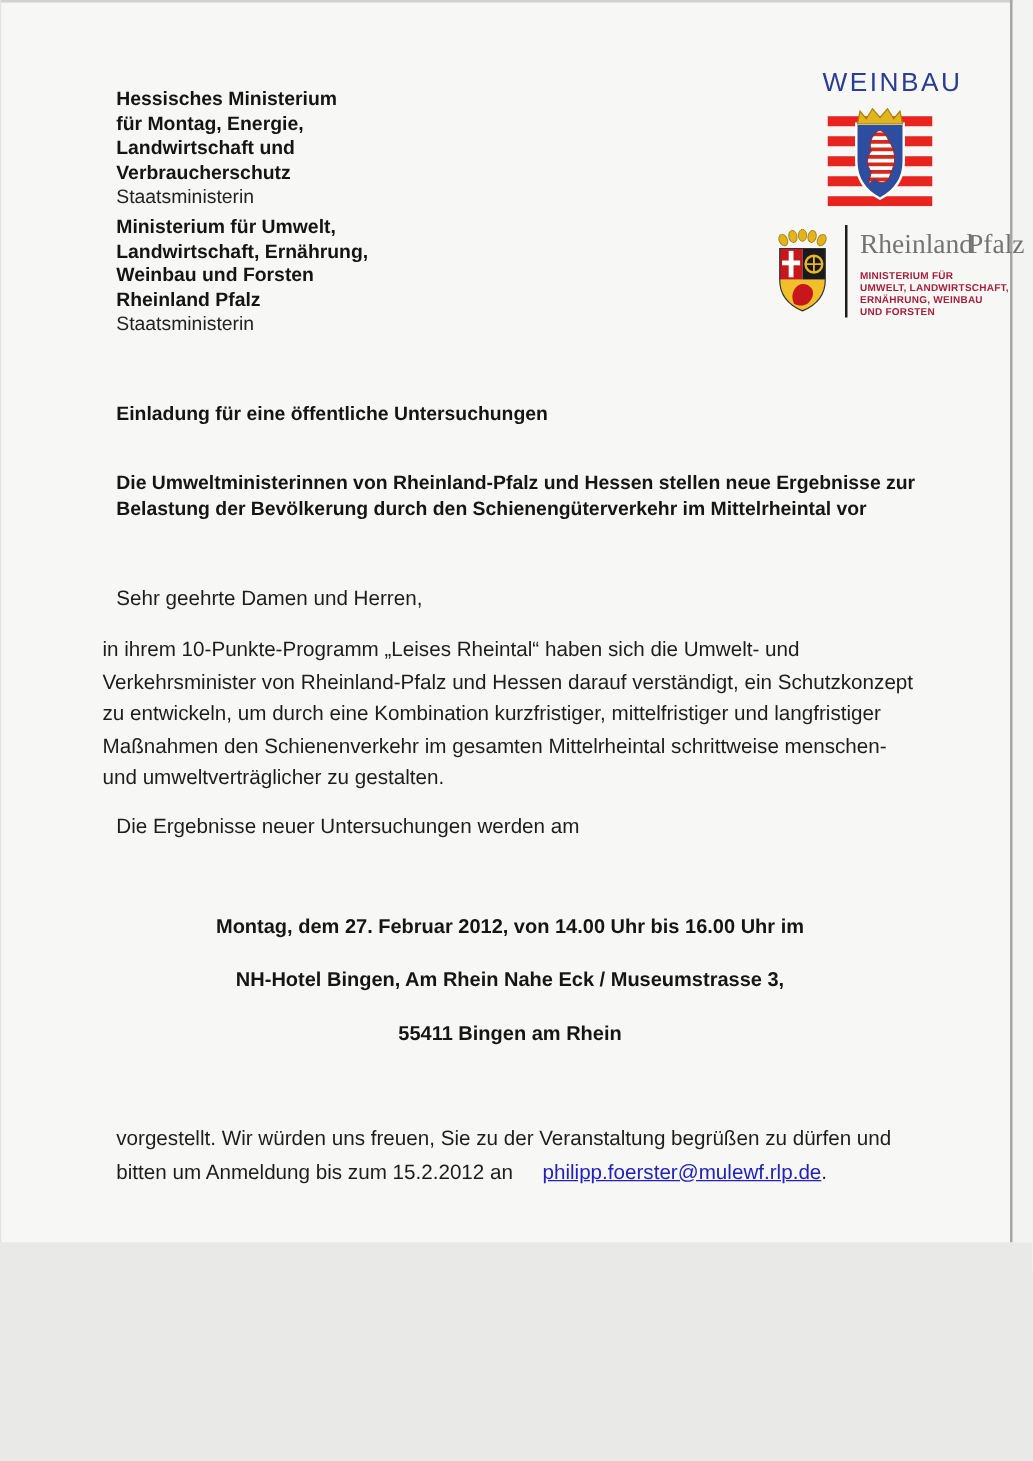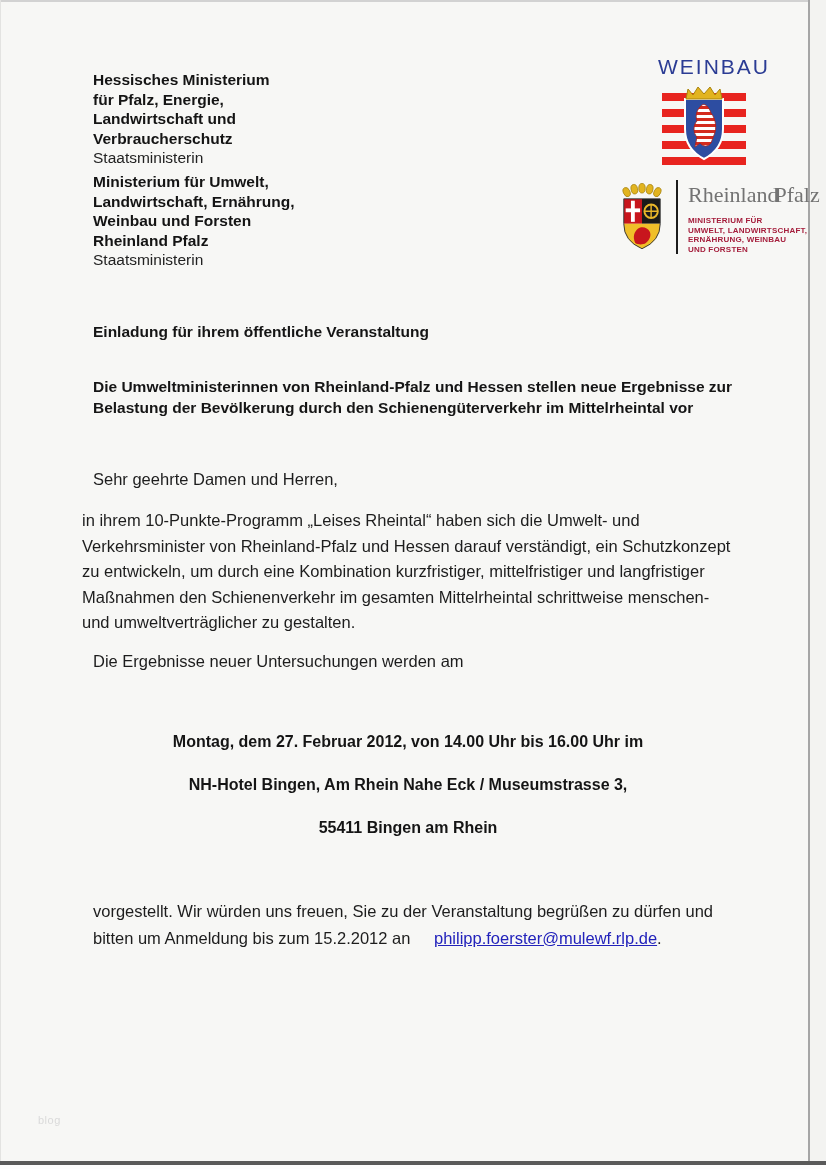--- a/index.html
+++ b/index.html
@@ -1,18 +1,18 @@
 <!DOCTYPE html>
 <html><head>
 <meta charset="utf-8">
 <style>
   html,body{margin:0;padding:0;background:#e9e9e7;}
   .page{
     position:relative;
-    width:826px;height:1169px;
+    width:826px;height:994px;
     background:#f7f7f5;
     overflow:hidden;
     font-family:"Liberation Sans","DejaVu Sans",sans-serif;
     color:#1d1d1d;
   }
   
   .edge-top{position:absolute;left:0;top:0;width:826px;height:2px;background:#d2d2d2;}
   .edge-left{position:absolute;left:0;top:0;width:1px;height:1169px;background:#e3e3e1;}
   .edge-right-line{position:absolute;left:808px;top:0;width:2px;height:1162px;background:#a6a6a6;}
   .edge-right-strip{position:absolute;left:810px;top:0;width:16px;height:1162px;background:#f3f3f1;}
@@ -72,21 +72,21 @@
 
   <div class="edge-top"></div>
   <div class="edge-left"></div>
   <div class="edge-right-strip"></div>
   <div class="edge-right-line"></div>
   <div class="edge-bottom-line"></div>
   <div class="edge-bottom-strip"></div>
 
   <div class="lh-block lh-one">
     <div class="b">Hessisches Ministerium</div>
-    <div class="b">für Pfalz, Energie,</div>
+    <div class="b">für Montag, Energie,</div>
     <div class="b">Landwirtschaft und</div>
     <div class="b">Verbraucherschutz</div>
     <div class="r">Staatsministerin</div>
   </div>
 
   <div class="lh-block lh-two">
     <div class="b">Ministerium für Umwelt,</div>
     <div class="b">Landwirtschaft, Ernährung,</div>
     <div class="b">Weinbau und Forsten</div>
     <div class="b">Rheinland Pfalz</div>
@@ -149,21 +149,21 @@
     <div class="rlp-divider"></div>
     <div class="rlp-word"><span>Rheinland</span><span class="pf">Pfalz</span></div>
     <div class="rlp-ministry">
       <div>MINISTERIUM FÜR</div>
       <div>UMWELT, LANDWIRTSCHAFT,</div>
       <div>ERNÄHRUNG, WEINBAU</div>
       <div>UND FORSTEN</div>
     </div>
   </div>
 
-  <div class="heading">Einladung für ihrem öffentliche Veranstaltung</div>
+  <div class="heading">Einladung für eine öffentliche Untersuchungen</div>
   <div class="subject">Die Umweltministerinnen von Rheinland-Pfalz und Hessen stellen neue Ergebnisse zur Belastung der Bevölkerung durch den Schienengüterverkehr im Mittelrheintal vor</div>
   <div class="salutation">Sehr geehrte Damen und Herren,</div>
   <div class="para1">in ihrem 10-Punkte-Programm „Leises Rheintal“ haben sich die Umwelt- und Verkehrsminister von Rheinland-Pfalz und Hessen darauf verständigt, ein Schutzkonzept zu entwickeln, um durch eine Kombination kurzfristiger, mittelfristiger und langfristiger Maßnahmen den Schienenverkehr im gesamten Mittelrheintal schrittweise menschen- und umweltverträglicher zu gestalten.</div>
   <div class="lead-in">Die Ergebnisse neuer Untersuchungen werden am</div>
 
   <div class="event-line event-1">Montag, dem 27. Februar 2012, von 14.00 Uhr bis 16.00 Uhr im</div>
   <div class="event-line event-2">NH-Hotel Bingen, Am Rhein Nahe Eck / Museumstrasse 3,</div>
   <div class="event-line event-3">55411 Bingen am Rhein</div>
 
   <div class="closing"><span>vorgestellt. Wir würden uns freuen, Sie zu der Veranstaltung begrüßen zu dürfen und bitten um Anmeldung bis zum 15.2.2012 an </span><a href="#">philipp.foerster@mulewf.rlp.de</a><span>.</span></div>

